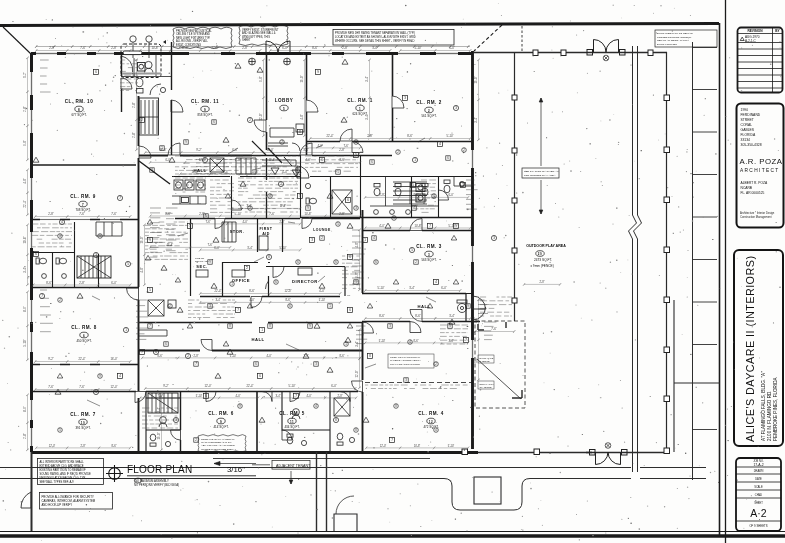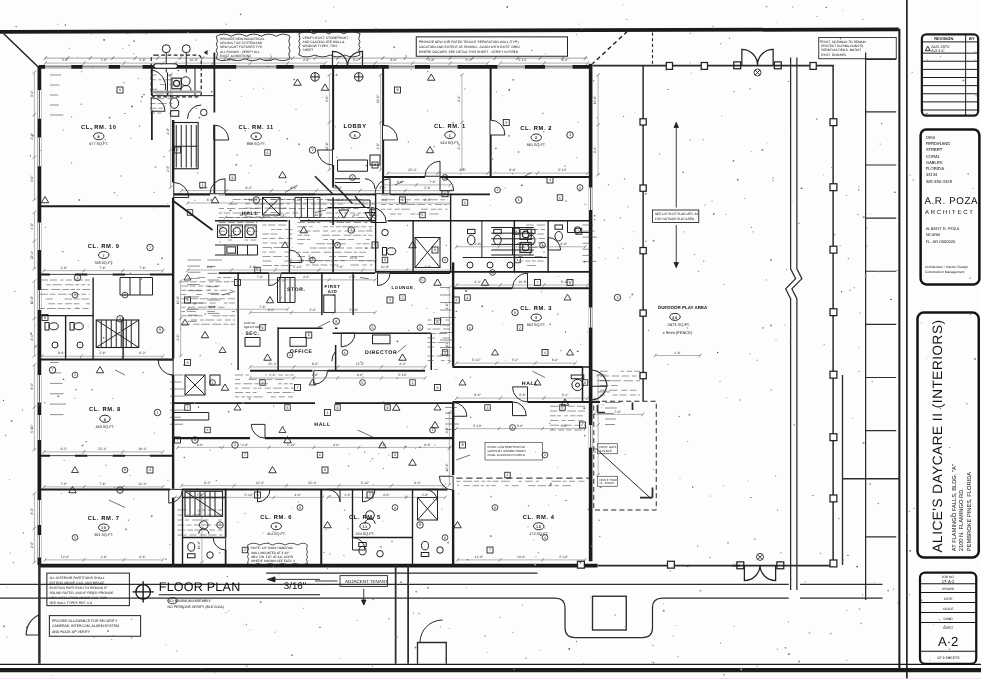--- a/index.html
+++ b/index.html
@@ -1,16 +1,16 @@
 <!DOCTYPE html>
 <html><head>
 <meta charset="utf-8">
 <style>
   html,body{margin:0;padding:0;background:#ffffff;}
-  #sheet{position:relative;width:785px;height:543px;background:#f0abfc;overflow:hidden;
+  #sheet{position:relative;width:785px;height:543px;background:#be185d;overflow:hidden;
          font-family:"Liberation Sans", sans-serif;}
   svg text{font-family:"Liberation Sans", sans-serif;}
   #sheet svg{filter:blur(0.26px);}
 </style>
 </head>
 <body>
 <div id="sheet">
 <svg width="785" height="543" viewBox="0 0 785 543">
 
 <rect x="0" y="0" width="785" height="543" fill="#fdfdfc"></rect>

